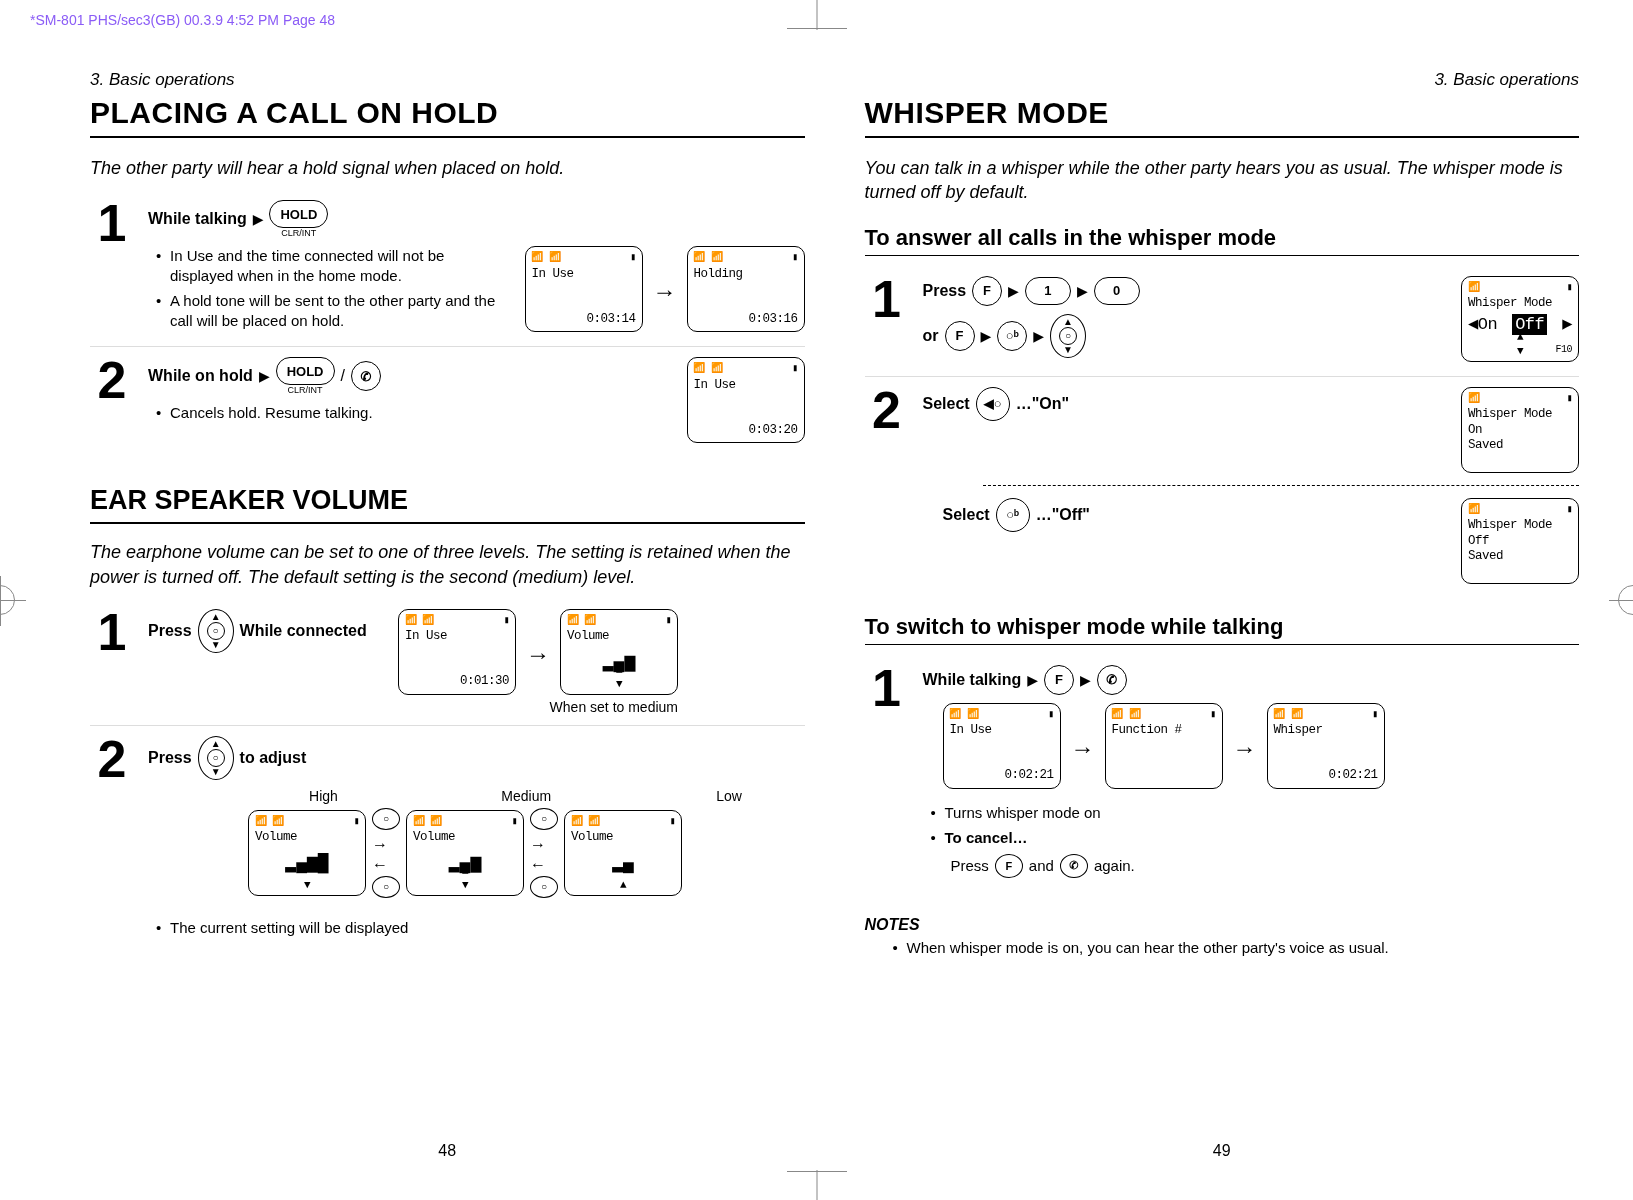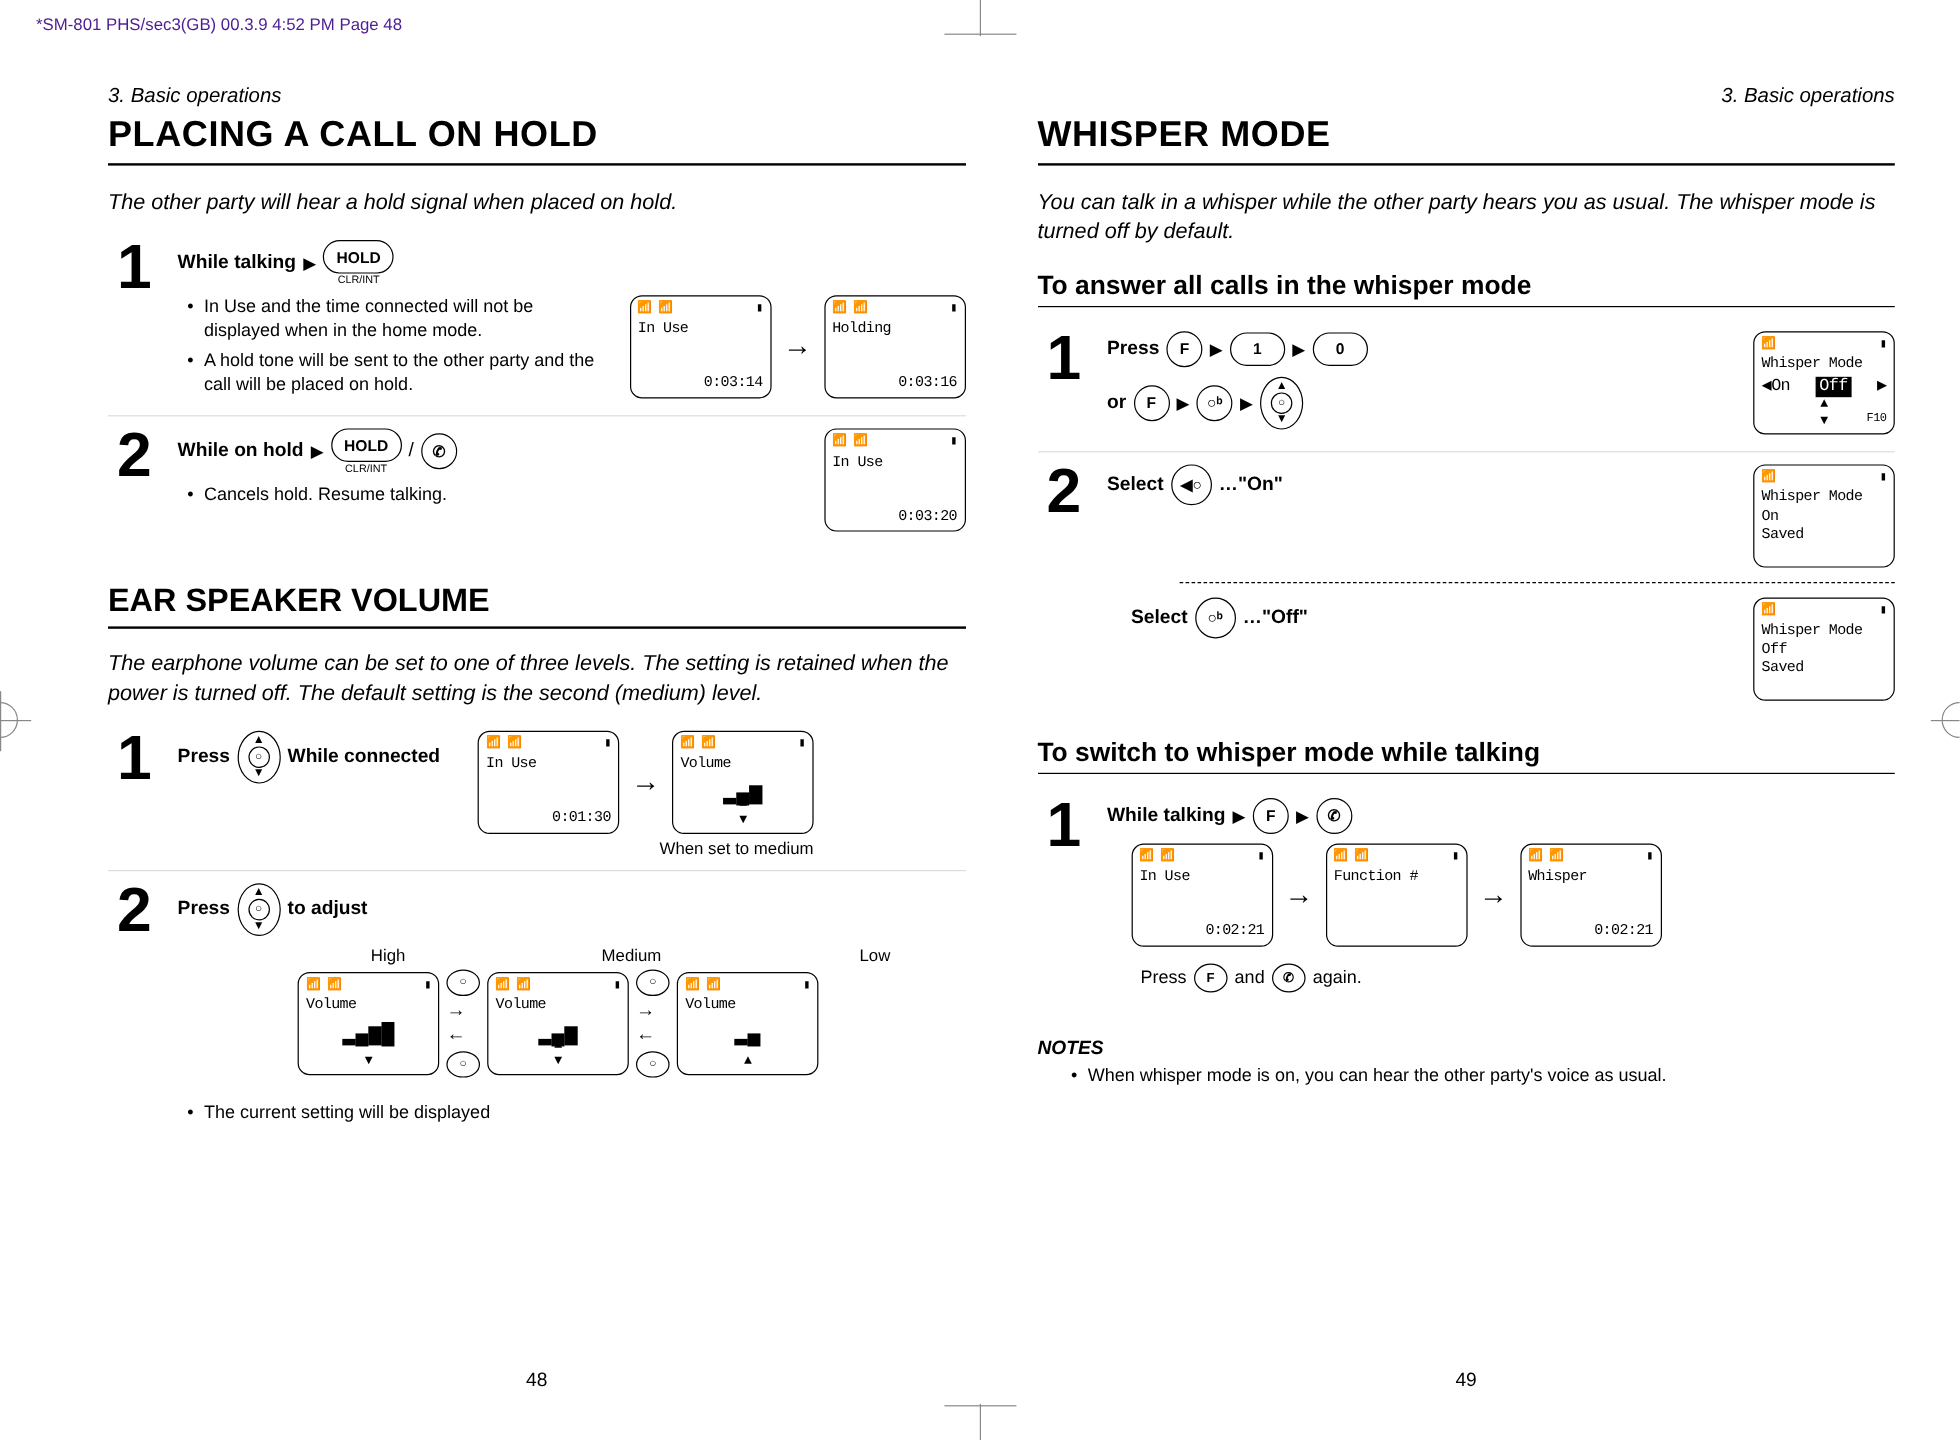--- a/index.html
+++ b/index.html
@@ -7,21 +7,21 @@
     font-family: Arial, Helvetica, sans-serif;
     background: #fff;
     color: #000;
     width: 1633px;
     height: 1200px;
     position: relative;
     overflow: hidden;
   }
   .print-header {
     position: absolute; top: 12px; left: 30px;
-    font-size: 14px; color: #4c1d95;
+    font-size: 14px; color: #8b5cf6;
   }
   .crop-top, .crop-bottom {
     position: absolute; left: 50%; transform: translateX(-50%);
     width: 1px; height: 30px; background: #888;
   }
   .crop-top { top: 0; }
   .crop-bottom { bottom: 0; }
   .crop-bar-top, .crop-bar-bottom {
     position: absolute; left: 50%; transform: translateX(-50%);
     width: 60px; height: 1px; background: #888;
@@ -77,21 +77,21 @@
   .screen {
     border: 1.5px solid #000; border-radius: 10px; width: 118px; height: 86px;
     padding: 5px 6px; font-family: "Courier New", monospace; font-size: 12.5px; letter-spacing: -0.5px;
     position:relative; display:flex; flex-direction:column; line-height:1.25;
   }
   .screen .top { display:flex; justify-content:space-between; font-size:10px; margin-bottom:2px;}
   .screen .time { position:absolute; bottom:4px; right:6px; font-size:12.5px;}
   .screen .side { position:absolute; bottom:4px; right:6px; font-size:10px; }
   .screen .vol { font-size:18px; margin-top:6px; text-align:center; letter-spacing:0;}
   .screen .ud { position:absolute; bottom:2px; left:50%; transform:translateX(-50%); font-size:11px;}
-  .screen .lr { display:flex; justify-content:space-between; align-items:flex-end; font-size:14px; margin-top:2px;}
+  .screen .lr { display:flex; justify-content:space-between; align-items:flex-end; font-size:17px; margin-top:2px;}
 
   .caption { font-size: 14px; margin-top:4px; text-align:right; }
   .levels { display:flex; gap: 6px; align-items:center; font-size:14px; margin-top:8px;}
   .levels .lbl { flex:1; text-align:center; }
   .lvlrow { display:flex; align-items:center; gap:6px; margin-top:4px;}
   .nav-col { display:flex; flex-direction:column; gap:4px;}
   .nav-col .key.circ { width:22px; height:22px; font-size:10px; }
   .nav-arrows { display:flex; flex-direction:column; font-size:16px; gap:2px;}
 
   .dashed { border-top: 1.5px dashed #000; margin: 12px 0 12px 60px;}
@@ -423,20 +423,24 @@
           <span class="arrow">→</span>
           <div class="screen">
             <div class="top">
                 <span>📶 📶</span>
                 <span>▮</span>
               </div>
             <div>Whisper</div>
             <div class="time">0:02:21</div>
           </div>
         </div>
+        <ul class="bul">
+          <li>Turns whisper mode on</li>
+          <li><b>To cancel…</b></li>
+        </ul>
         <div class="indent step-row" style="margin-top:4px;">
           <span>Press </span>
           <span class="key circ" style="width:24px;height:24px;font-size:11px;">F</span>
           <span> and </span>
           <span class="key circ" style="width:24px;height:24px;font-size:11px;">✆</span>
           <span> again.</span>
         </div>
       </div>
     </div>
 

